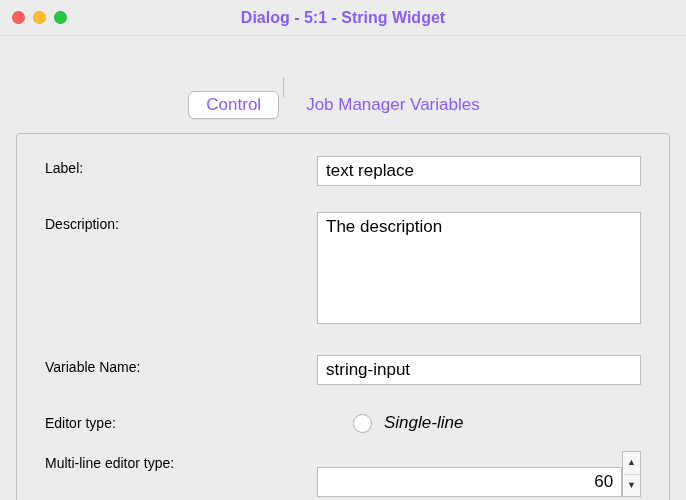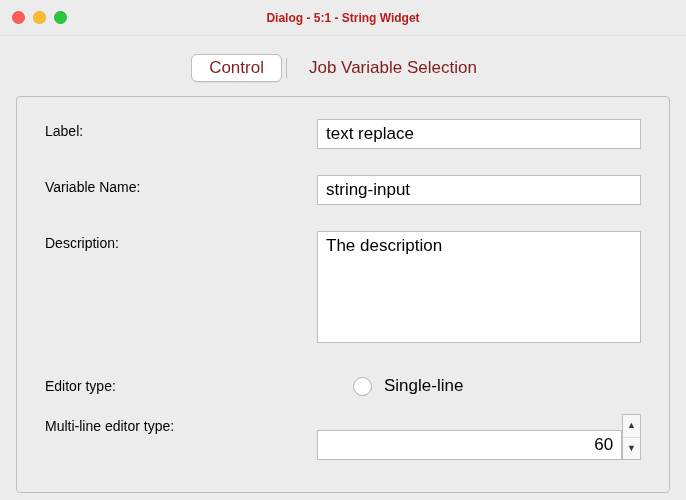--- a/index.html
+++ b/index.html
@@ -29,40 +29,41 @@
     width: 13px; height: 13px; border-radius: 50%;
   }
   .dot.red { background: #ff5f57; border:1px solid rgba(0,0,0,.08);}
   .dot.yellow { background: #febc2e; border:1px solid rgba(0,0,0,.08);}
   .dot.green { background: #28c840; border:1px solid rgba(0,0,0,.08);}
   .title {
     position: absolute;
     left: 0; right: 0;
     text-align: center;
     font-weight: 600;
-    font-size: 12px;
-    color: #b91c1c;
+    font-size: 16px;
+    color: #8b5cf6;
     pointer-events: none;
   }
   .tabbar-wrap {
     padding: 18px 0 14px 0;
     display: flex;
     justify-content: center;
     background: #ececec;
   }
   .tabbar {
     display: flex;
     align-items: center;
     gap: 0;
   }
   .tab {
     padding: 4px 18px;
     font-size: 17px;
-    color: #7f1d1d;
+    color: #8b5cf6;
     cursor: default;
+    margin-top: 37px;
   }
   .tab.active {
     background: #fff;
     border: 1px solid #bdbdbd;
     border-radius: 6px;
     box-shadow: 0 1px 0 rgba(0,0,0,.05);
     font-weight: 400;
     padding: 3px 17px;
   }
   .tab-sep {
@@ -108,20 +109,21 @@
   textarea {
     height: 112px;
     resize: none;
   }
   .radio-group {
     display: flex;
     flex-direction: column;
     gap: 22px;
     padding-top: 2px;
     padding-left: 36px;
+    font-style: italic;
   }
   .radio-item {
     display: flex;
     align-items: center;
     gap: 12px;
     font-size: 17px;
   }
   .radio {
     width: 19px; height: 19px;
     border-radius: 50%;
@@ -179,44 +181,44 @@
     <div class="dot yellow"></div>
     <div class="dot green"></div>
   </div>
   <div class="title">Dialog - 5:1 - String Widget</div>
 </div>
 
 <div class="tabbar-wrap">
   <div class="tabbar">
     <div class="tab active">Control</div>
     <div class="tab-sep"></div>
-    <div class="tab">Job Variable Selection</div>
+    <div class="tab">Job Manager Variables</div>
   </div>
 </div>
 
 <div class="panel">
 
   <div class="row">
     <div class="lbl">Label:</div>
     <div class="field">
       <input type="text" value="text replace" style="">
     </div>
   </div>
 
   <div class="row">
+    <div class="lbl">Description:</div>
+    <div class="field">
+      <textarea style="">The description</textarea>
+    </div>
+  </div>
+
+  <div class="row">
     <div class="lbl">Variable Name:</div>
     <div class="field">
       <input type="text" value="string-input" style="">
-    </div>
-  </div>
-
-  <div class="row">
-    <div class="lbl">Description:</div>
-    <div class="field">
-      <textarea style="">The description</textarea>
     </div>
   </div>
 
   <div class="row radio-row">
     <div class="lbl">Editor type:</div>
     <div class="field">
       <div class="radio-group">
         <div class="radio-item">
           <span class="radio"></span>
           <span>Single-line</span>

